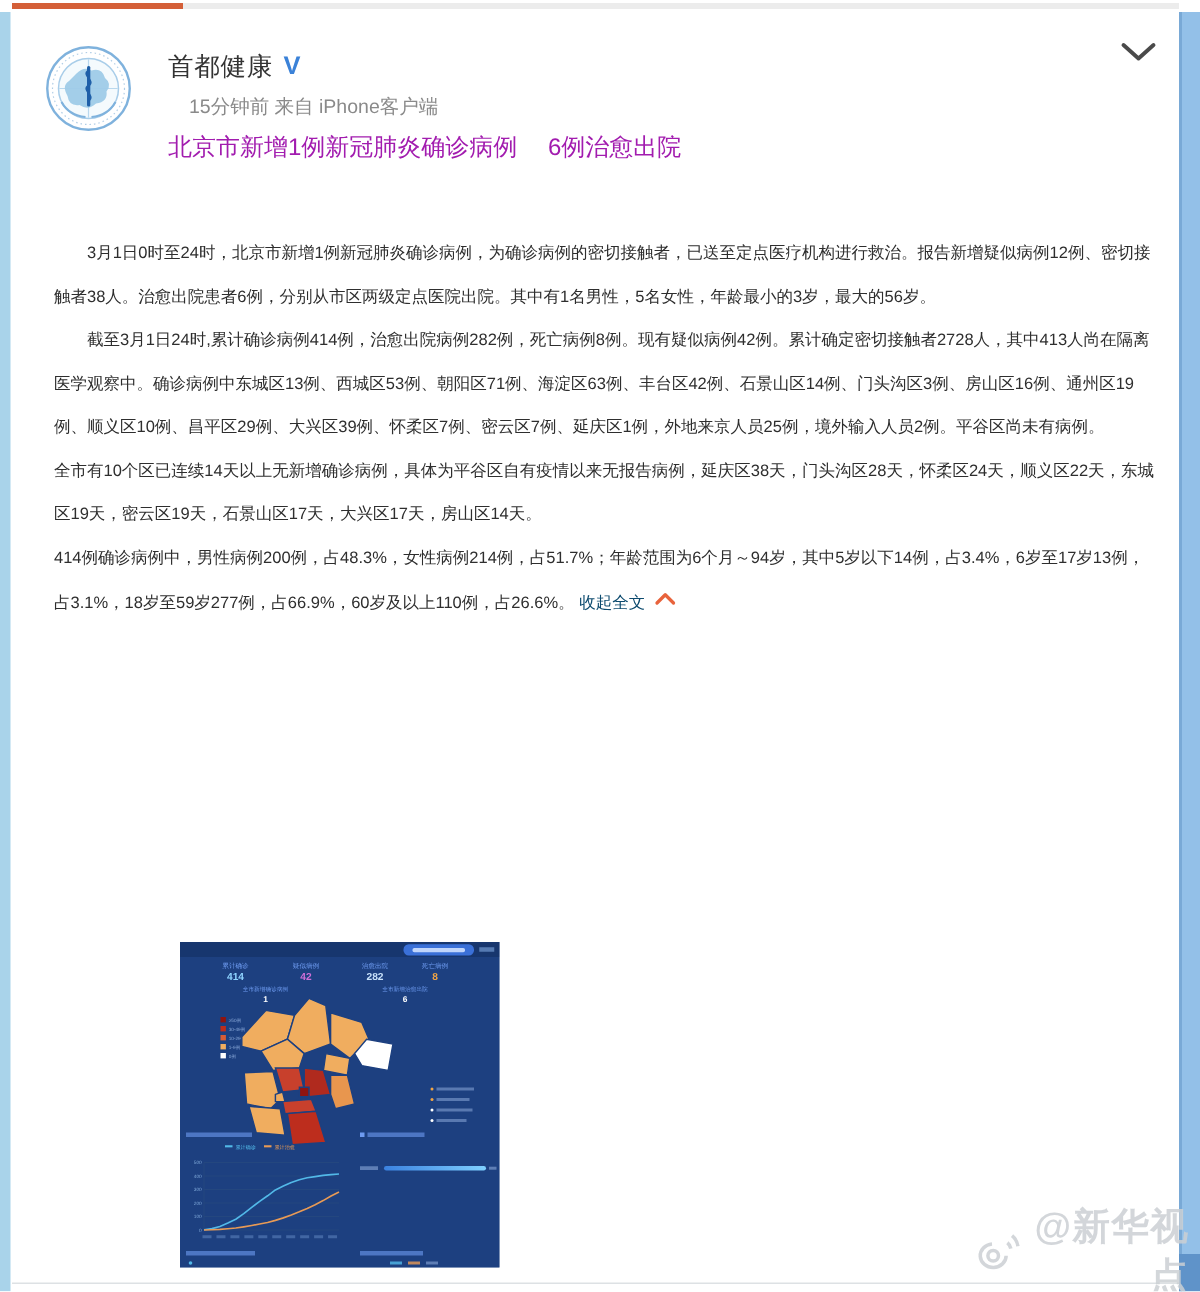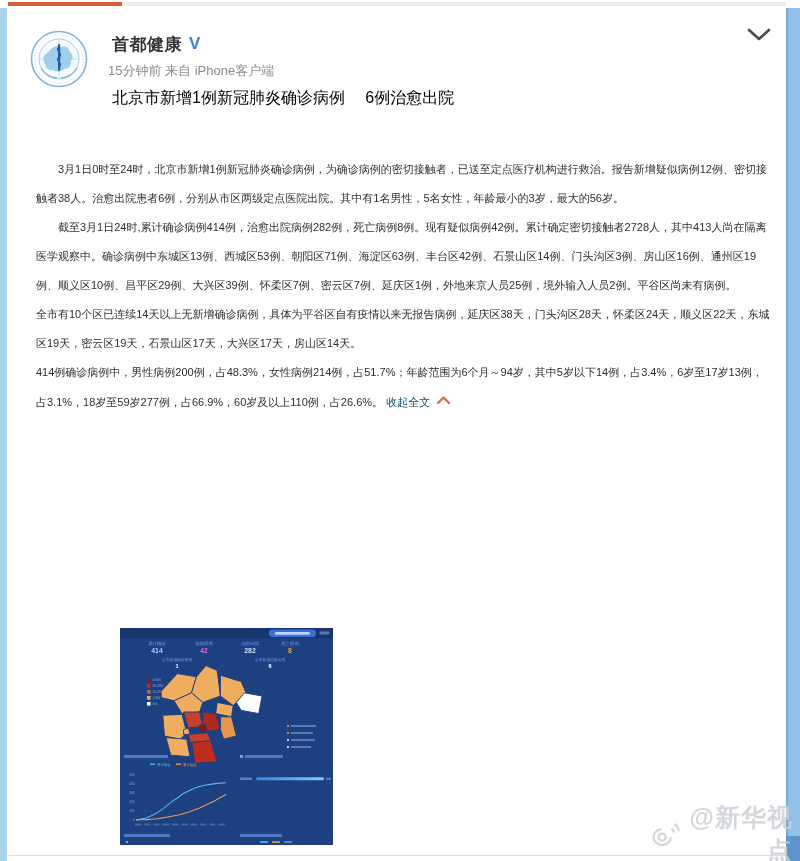--- a/index.html
+++ b/index.html
@@ -13,24 +13,24 @@
   .right-strip { position:absolute; left:786px; top:8px; width:14px; height:853px; background:#93c0e8; }
   .right-strip .inner-line { position:absolute; left:0; top:0; width:2px; height:100%; background:#79a9d6; }
   .right-strip .dark-seg { position:absolute; left:0; top:828px; width:14px; height:25px; background:#5f93c9; }
   .progress-track { position:absolute; left:8px; top:2px; width:778px; height:4px; background:#ececec; }
   .progress-fill  { position:absolute; left:0; top:0; width:114px; height:4px; background:#d45f38; }
   .chevron-top { position:absolute; left:746px; top:26px; width:26px; height:18px; cursor:pointer; }
 
   
   .avatar { position:absolute; left:30px; top:30px; width:58px; height:58px; border-radius:50%; }
   .author-row { position:absolute; left:112px; top:33px; height:22px; display:flex; align-items:center; }
-  .author-name { font-size:17px; font-weight:bold; color:#333; letter-spacing:.5px; }
+  .author-name { font-size:17px; font-weight:normal; color:#333; letter-spacing:.5px; }
   .verified-v { font-size:17px; font-weight:800; color:#3b82d8; margin-left:7px; }
-  .meta { position:absolute; left:108px; top:62px; font-size:13px; color:#8a8a8a; }
-  .post-title { position:absolute; left:112px; top:88px; font-size:16px; color:#000000; }
+  .meta { position:absolute; left:126px; top:62px; font-size:13px; color:#8a8a8a; }
+  .post-title { position:absolute; left:112px; top:88px; font-size:16px; color:#a21caf; }
 
   
   .post-body { position:absolute; left:36px; top:155px; width:734px; font-size:11px; line-height:29px; color:#2e2e2e; }
   .post-body p { margin:0; }
   .collapse-link { color:#0c4a6e; text-decoration:none; cursor:pointer; white-space:nowrap;text-align:right; }
   .caret-up { display:inline-block; vertical-align:1px; margin-left:6px; }
 
   
   .dash { position:absolute; left:120px; top:628px; width:213px; height:217px; background:#1d4080; cursor:pointer; overflow:hidden; }
   .dash svg { display:block; }

